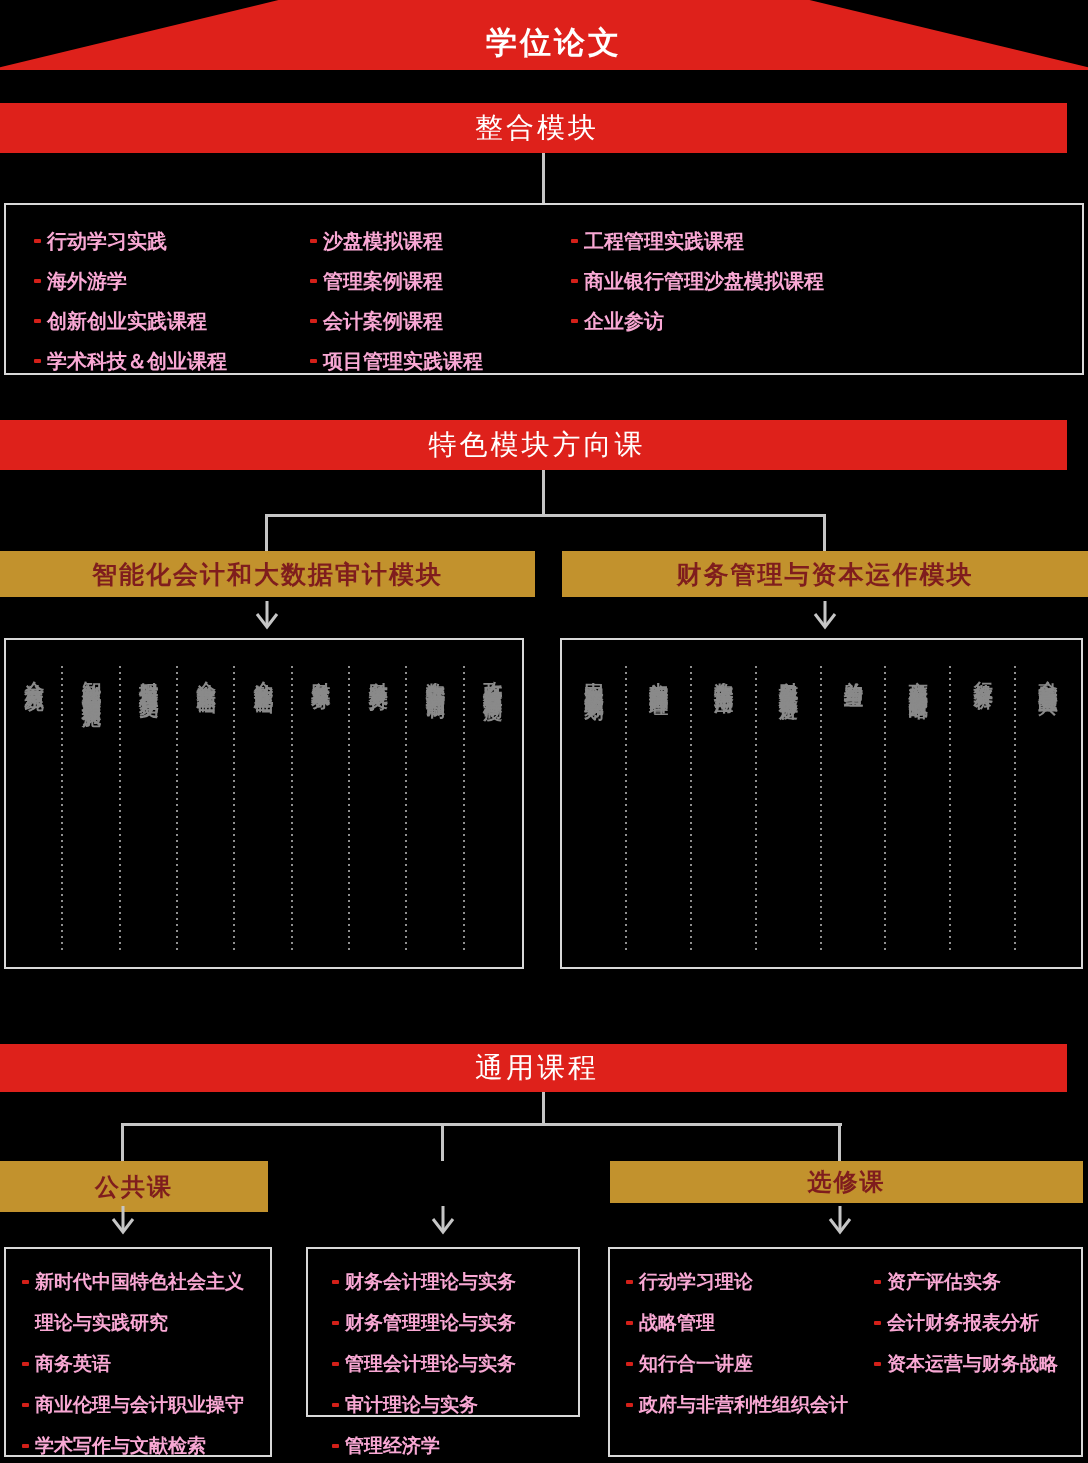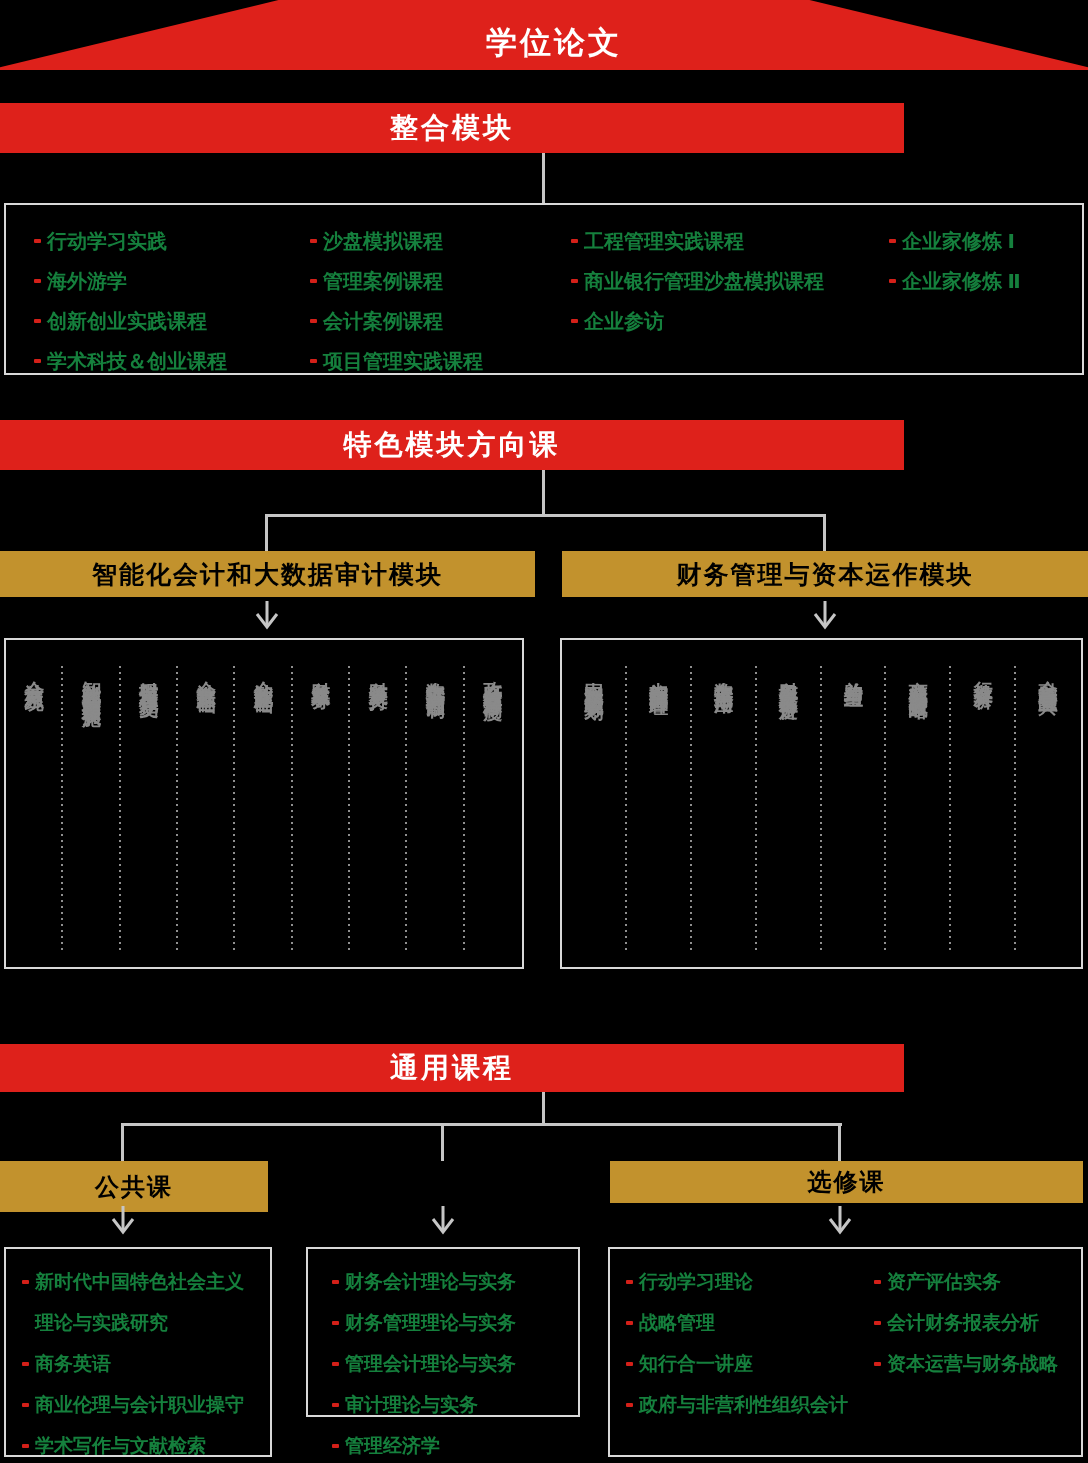--- a/index.html
+++ b/index.html
@@ -6,29 +6,29 @@
   #canvas{position:relative;width:1088px;height:1463px;background:#000;overflow:hidden;
           font-family:"Liberation Sans","DejaVu Sans",sans-serif;}
 
   
   .roof{position:absolute;left:0;top:0;width:1088px;height:70px;background:#de211b;
         clip-path:polygon(0 100%,0 96%,25.6% 0,74.4% 0,100% 96%,100% 100%);}
   .roof-title{position:absolute;left:0;top:22px;width:1088px;text-align:center;
         color:#fff;font-size:31px;font-weight:700;letter-spacing:3px;margin-left:10px;}
 
   
-  .banner-red{position:absolute;left:0;width:904px;background:#de211b;color:#fff;
+  .banner-red{position:absolute;left:0;width:1060px;background:#de211b;color:#fff;
         display:flex;align-items:center;justify-content:center;
-        font-size:28px;font-weight:700;letter-spacing:3px;}
+        font-size:28px;font-weight:400;letter-spacing:3px;padding-left:7px;}
   #banner-integration{top:103px;height:50px;}
   #banner-special{top:420px;height:50px;}
   #banner-general{top:1044px;height:48px;}
 
   
-  .banner-gold{position:absolute;background:#c2922d;color:#000000;display:flex;
+  .banner-gold{position:absolute;background:#c2922d;color:#7f1d1d;display:flex;
         align-items:center;justify-content:center;font-weight:700;letter-spacing:2px;}
   #gold-smart{left:0;top:551px;width:535px;height:46px;font-size:25px;}
   #gold-finance{left:562px;top:551px;width:526px;height:46px;font-size:25px;}
   #gold-public{left:0;top:1161px;width:268px;height:51px;font-size:24px;}
   #gold-core{left:306px;top:1161px;width:274px;height:42px;font-size:24px;}
   #gold-elective{left:610px;top:1161px;width:473px;height:42px;font-size:24px;}
 
   
   .line{position:absolute;background:#c6c6c6;}
 
@@ -39,22 +39,22 @@
   .box{position:absolute;background:#000;border:2px solid #d9d9d9;box-sizing:border-box;}
   #box-integration{left:4px;top:203px;width:1080px;height:172px;}
   #box-smart{left:4px;top:638px;width:520px;height:331px;}
   #box-finance{left:560px;top:638px;width:523px;height:331px;}
   #box-public{left:4px;top:1247px;width:268px;height:210px;padding-left:16px;}
   #box-core{left:306px;top:1247px;width:274px;height:170px;}
   #box-elective{left:608px;top:1247px;width:475px;height:210px;}
 
   
   ul.course-list{position:absolute;list-style:none;margin:0;padding:0;}
-  ul.course-list li{position:relative;padding-left:13px;color:#15803d;font-weight:700;
-        white-space:nowrap;}
+  ul.course-list li{position:relative;padding-left:13px;color:#f9a8d4;font-weight:700;
+        white-space:nowrap;font-family:Liberation Serif, serif;}
   #box-integration ul.course-list li{line-height:40px;font-size:20px;}
   .bottom-list li{line-height:41px;font-size:19px;}
   .bullet{position:absolute;left:0;width:7px;height:4px;background:#d42019;border-radius:1px;}
   #box-integration .bullet{top:18px;}
   .bottom-list .bullet{top:19px;}
   li .wrap{white-space:normal;display:inline-block;width:226px;vertical-align:top;}
 
   #int-col-1{left:28px;top:16px;}
   #int-col-2{left:304px;top:16px;}
   #int-col-3{left:565px;top:16px;}
@@ -95,24 +95,20 @@
       <li><span class="bullet"></span><span>沙盘模拟课程</span></li>
       <li><span class="bullet"></span><span>管理案例课程</span></li>
       <li><span class="bullet"></span><span>会计案例课程</span></li>
       <li><span class="bullet"></span><span>项目管理实践课程</span></li>
     </ul>
     <ul class="course-list" id="int-col-3">
       <li><span class="bullet"></span><span>工程管理实践课程</span></li>
       <li><span class="bullet"></span><span>商业银行管理沙盘模拟课程</span></li>
       <li><span class="bullet"></span><span>企业参访</span></li>
     </ul>
-    <ul class="course-list" id="int-col-4">
-      <li><span class="bullet"></span><span>企业家修炼 Ⅰ</span></li>
-      <li><span class="bullet"></span><span>企业家修炼 Ⅱ</span></li>
-    </ul>
   </div>
 
   <div class="banner-red" id="banner-special">特色模块方向课</div>
   <div class="line" style="left:542px;top:470px;width:3px;height:46px;"></div>
   <div class="line" style="left:265px;top:514px;width:561px;height:3px;"></div>
   <div class="line" style="left:265px;top:514px;width:3px;height:37px;"></div>
   <div class="line" style="left:823px;top:514px;width:3px;height:37px;"></div>
 
   <div class="banner-gold" id="gold-smart">智能化会计和大数据审计模块</div>
   <div class="banner-gold" id="gold-finance">财务管理与资本运作模块</div>

